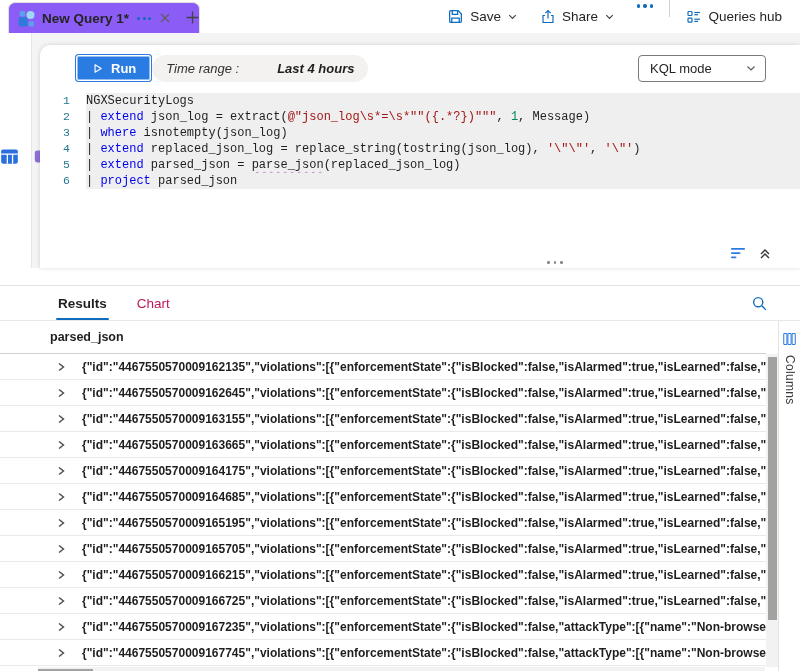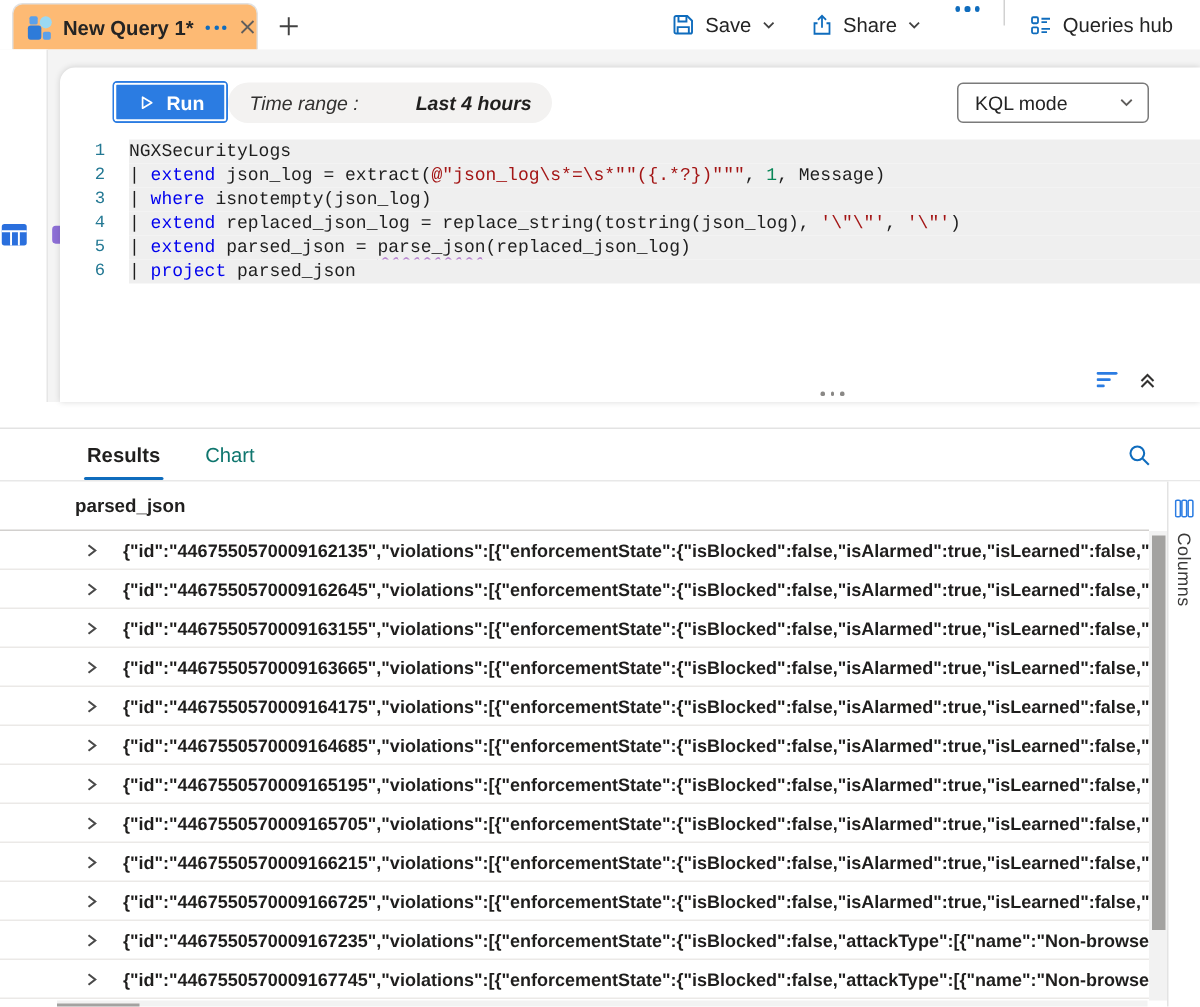--- a/index.html
+++ b/index.html
@@ -1,21 +1,21 @@
 <!DOCTYPE html>
 <html><head>
 <meta charset="utf-8">
 <style>
   * { box-sizing: border-box; margin: 0; padding: 0; }
   html,body { width:800px; height:671px; overflow:hidden; }
   body { font-family:"Liberation Sans",sans-serif; background:#fff; color:#242424; position:relative; }
 
   
   .topbar { position:absolute; top:0; left:0; width:800px; height:33px; background:#fff; }
-  .doc-tab { position:absolute; left:8px; top:2px; height:31px; width:164px; background:#fdba74;
+  .doc-tab { position:absolute; left:8px; top:2px; height:31px; width:192px; background:#8b5cf6;
     border:1px solid #e1e1e1; border-bottom:none; border-radius:7px 7px 0 0;
     display:flex; align-items:center; padding:0 8px; gap:6px; cursor:pointer; }
   .doc-tab .title { font-size:13.5px; font-weight:700; color:#242424; white-space:nowrap; }
   .tab-more { display:flex; gap:2.5px; padding:2px; }
   .tab-more i { width:3px; height:3px; border-radius:50%; background:#0f6cbd; display:block; }
   .newtab { position:absolute; left:182px; top:7px; width:20px; height:20px; display:flex; align-items:center; justify-content:center; cursor:pointer; }
   .tb-actions { position:absolute; right:12px; top:0; height:33px; display:flex; gap:10px; }
   .tb-btn { display:flex; align-items:center; gap:6px; font-size:13.5px; color:#242424; padding:3px 6px; cursor:pointer; white-space:nowrap; }
   .dots3 { display:flex; gap:3px; padding:4px 6px; }
   .dots3 i { width:3.5px; height:3.5px; border-radius:50%; background:#0f6cbd; display:block; }
@@ -54,21 +54,21 @@
   .tok-warn { color:#1e1e1e; text-decoration:underline wavy #b988d0; text-decoration-thickness:1px; text-underline-offset:3px; }
   .editor-actions { position:absolute; right:28px; bottom:8px; display:flex; gap:12px; align-items:center; }
   .icon-btn { cursor:pointer; display:flex; align-items:center; justify-content:center; }
   .drag-handle { position:absolute; bottom:3px; left:507px; width:24px; height:5px; cursor:row-resize;
     display:flex; gap:4px; align-items:center; }
   .drag-handle i { width:2.5px; height:2.5px; border-radius:50%; background:#8a8886; display:block; }
 
   
   .results { position:absolute; top:268px; left:0; width:800px; height:403px; background:#fff; border-top:1px solid #e3e3e3;margin-top:17px; }
   .results-header { height:35px; display:flex; align-items:flex-end; padding-left:56px; border-bottom:1px solid #e8e8e8; position:relative; }
-  .rtab { font-size:13.5px; padding:6px 2px 9px; margin-right:26px; position:relative; color:#0f766e; cursor:pointer; }
+  .rtab { font-size:13.5px; padding:6px 2px 9px; margin-right:26px; position:relative; color:#be185d; cursor:pointer; }
   .rtab.active { font-weight:700; color:#201f1e; }
   .rtab.active::after { content:""; position:absolute; left:0; right:0; bottom:0; height:2.5px; background:#0f6cbd; border-radius:2px; }
   .search-btn { position:absolute; right:32px; bottom:8px; }
 
   .grid { position:absolute; top:35px; left:0; right:0; bottom:0; }
   .grid-header { height:33px; line-height:33px; padding-left:50px; font-weight:700; font-size:12.5px; color:#201f1e;
     border-bottom:1px solid #d2d0ce; width:766px; cursor:pointer; }
   .grid-row { height:26px; display:flex; align-items:center; border-bottom:1px solid #ebe9e7; width:766px; overflow:hidden; cursor:pointer; }
   .row-chev { width:12px; margin-left:56px; flex:none; display:flex; align-items:center; }
   .row-text { font-size:12px; font-weight:600; color:#1f1e1d; white-space:nowrap; overflow:hidden; flex:1; margin-left:14px; }

